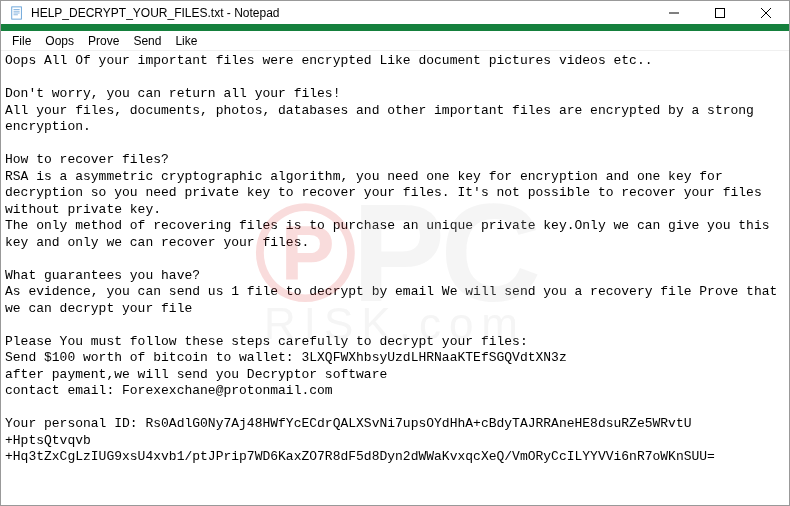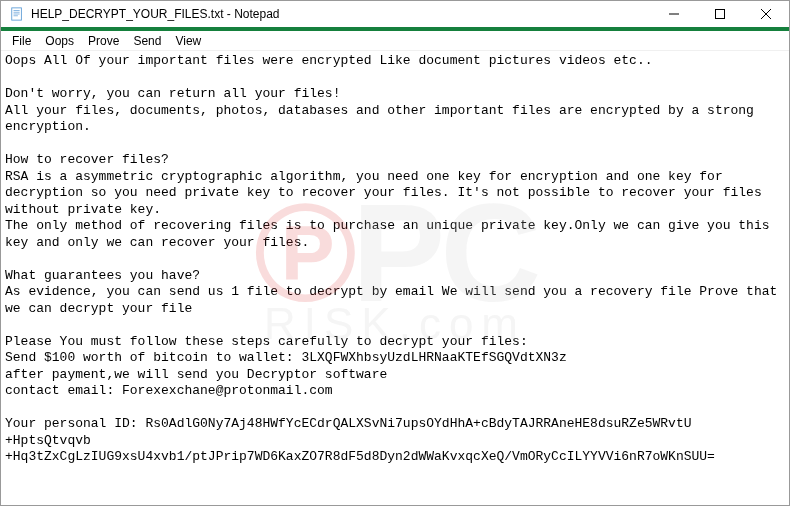--- a/index.html
+++ b/index.html
@@ -17,21 +17,21 @@
       border: 1px solid #999;
       background: #fff;
       display: flex;
       flex-direction: column;
     }
     .titlebar {
       height: 30px;
       background: #fff;
       display: flex;
       align-items: center;
-      border-bottom: 4px solid #15803d;
+      border-bottom: 7px solid #15803d;
     }
     .titlebar-icon {
       width: 16px;
       height: 16px;
       margin-left: 8px;
       margin-right: 6px;
       display: inline-flex;
       align-items: center;
       justify-content: center;
     }
@@ -139,21 +139,21 @@
           </svg>
       </div>
     </div>
   </div>
 
   <div class="menubar">
     <span class="menu-item">File</span>
     <span class="menu-item">Oops</span>
     <span class="menu-item">Prove</span>
     <span class="menu-item">Send</span>
-    <span class="menu-item">View</span>
+    <span class="menu-item">Like</span>
   </div>
 
   <div class="content-area">Oops All Of your important files were encrypted Like document pictures videos etc..
 
 Don't worry, you can return all your files!
 All your files, documents, photos, databases and other important files are encrypted by a strong encryption.
 
 How to recover files?
 RSA is a asymmetric cryptographic algorithm, you need one key for encryption and one key for decryption so you need private key to recover your files. It's not possible to recover your files without private key.
 The only method of recovering files is to purchase an unique private key.Only we can give you this key and only we can recover your files.

